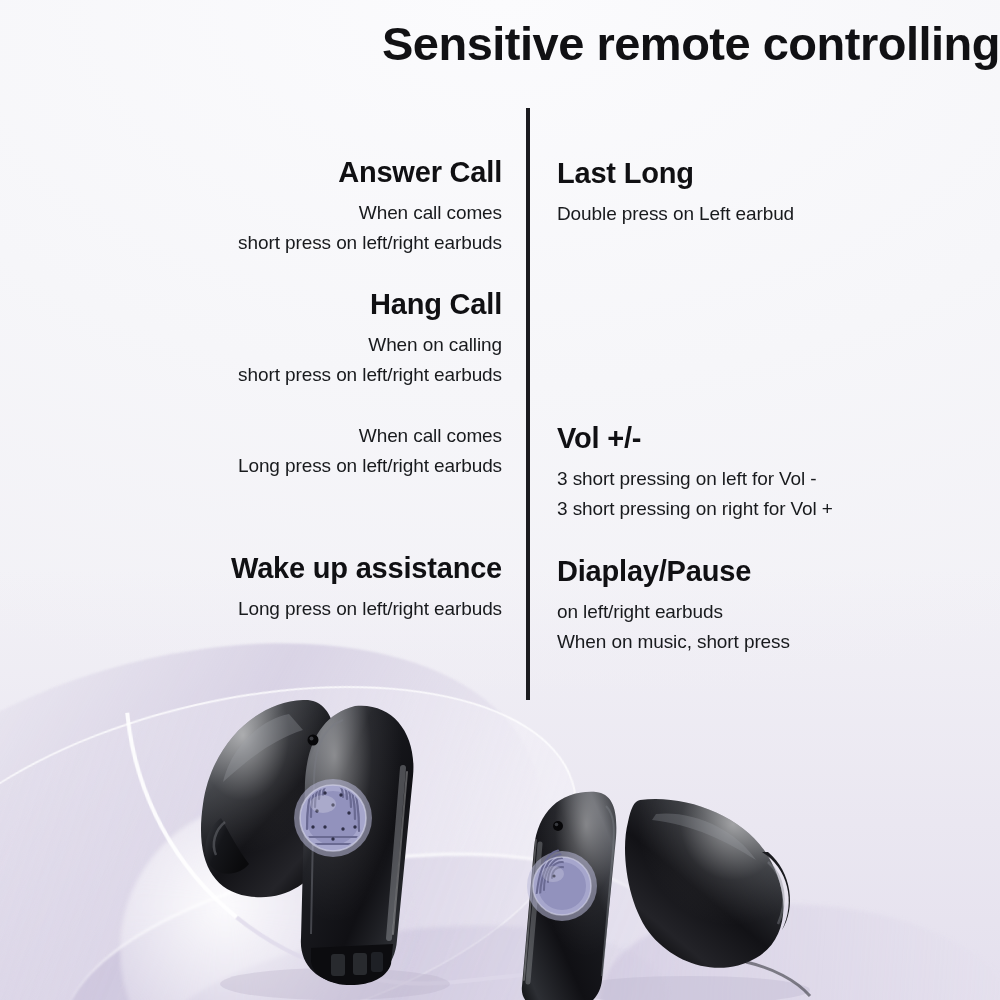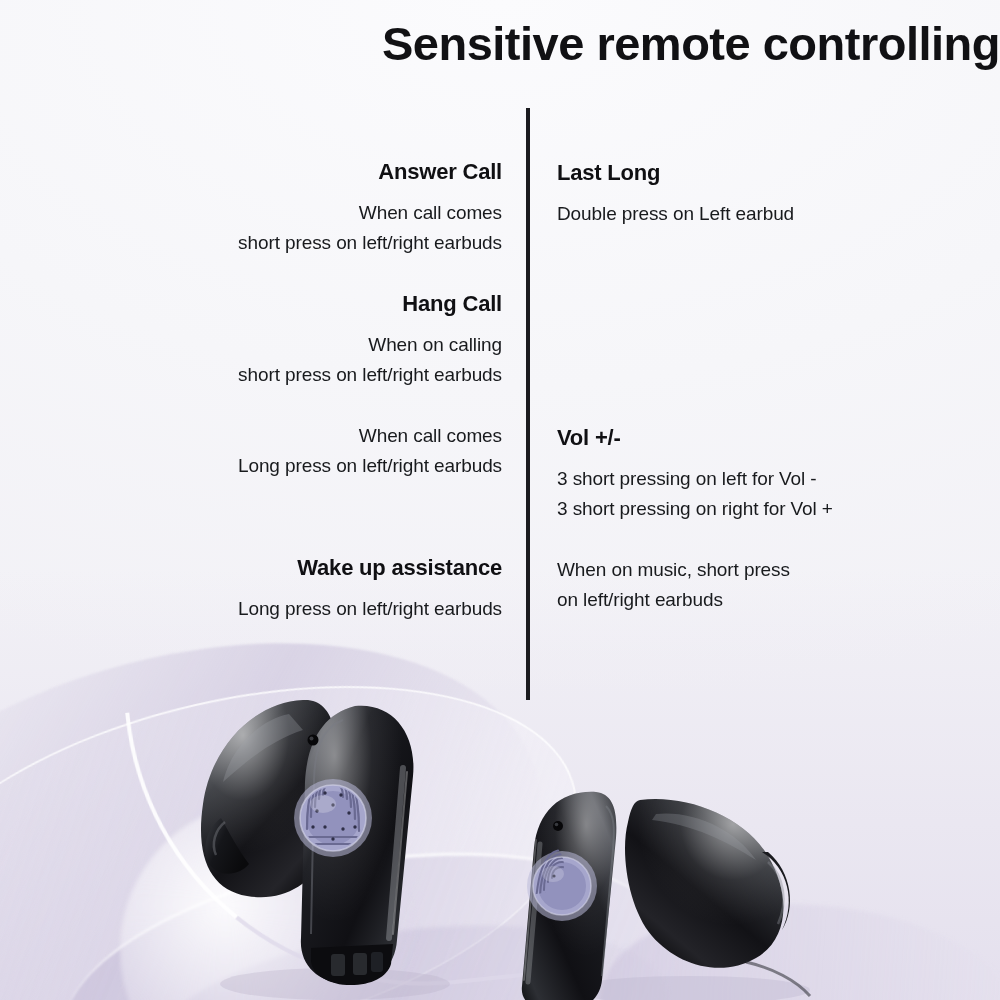--- a/index.html
+++ b/index.html
@@ -86,21 +86,21 @@
   }
 
   
   #specs{position:absolute;left:0;top:150px;width:1000px;}
   .col{position:absolute;top:0;}
   .col-left{left:100px;width:402px;text-align:right;}
   .col-right{left:557px;width:410px;text-align:left;}
 
   .block{position:absolute;left:0;width:100%;}
   .b-head{
-    font-size:22px;line-height:32px;
+    font-size:29px;line-height:32px;
     font-weight:700;color:#101013;
     letter-spacing:-.2px;
     white-space:nowrap;
   }
   .col-left .b-head{font-weight:600;}
   .b-line{
     font-size:19px;line-height:30px;
     font-weight:400;color:#181a1d;
     letter-spacing:-.1px;
     white-space:nowrap;
@@ -180,22 +180,23 @@
     <div class="block R1">
     </div>
 
     <div class="block R2">
       <div class="b-head">Vol +/-</div>
       <div class="b-line">3 short pressing on left for Vol -</div>
       <div class="b-line">3 short pressing on right for Vol +</div>
     </div>
 
     <div class="block R3">
+      <div class="b-head">Diaplay/Pause</div>
+      <div class="b-line">on left/right earbuds</div>
       <div class="b-line">When on music, short press</div>
-      <div class="b-line">on left/right earbuds</div>
     </div>
 
   </div>
 </div>
 
 <div id="buds">
 
   <svg class="bud" id="bud-left" viewBox="0 0 310 330">
     <defs>
       <linearGradient id="tipL" x1="0.15" y1="0.08" x2="0.85" y2="0.95">

